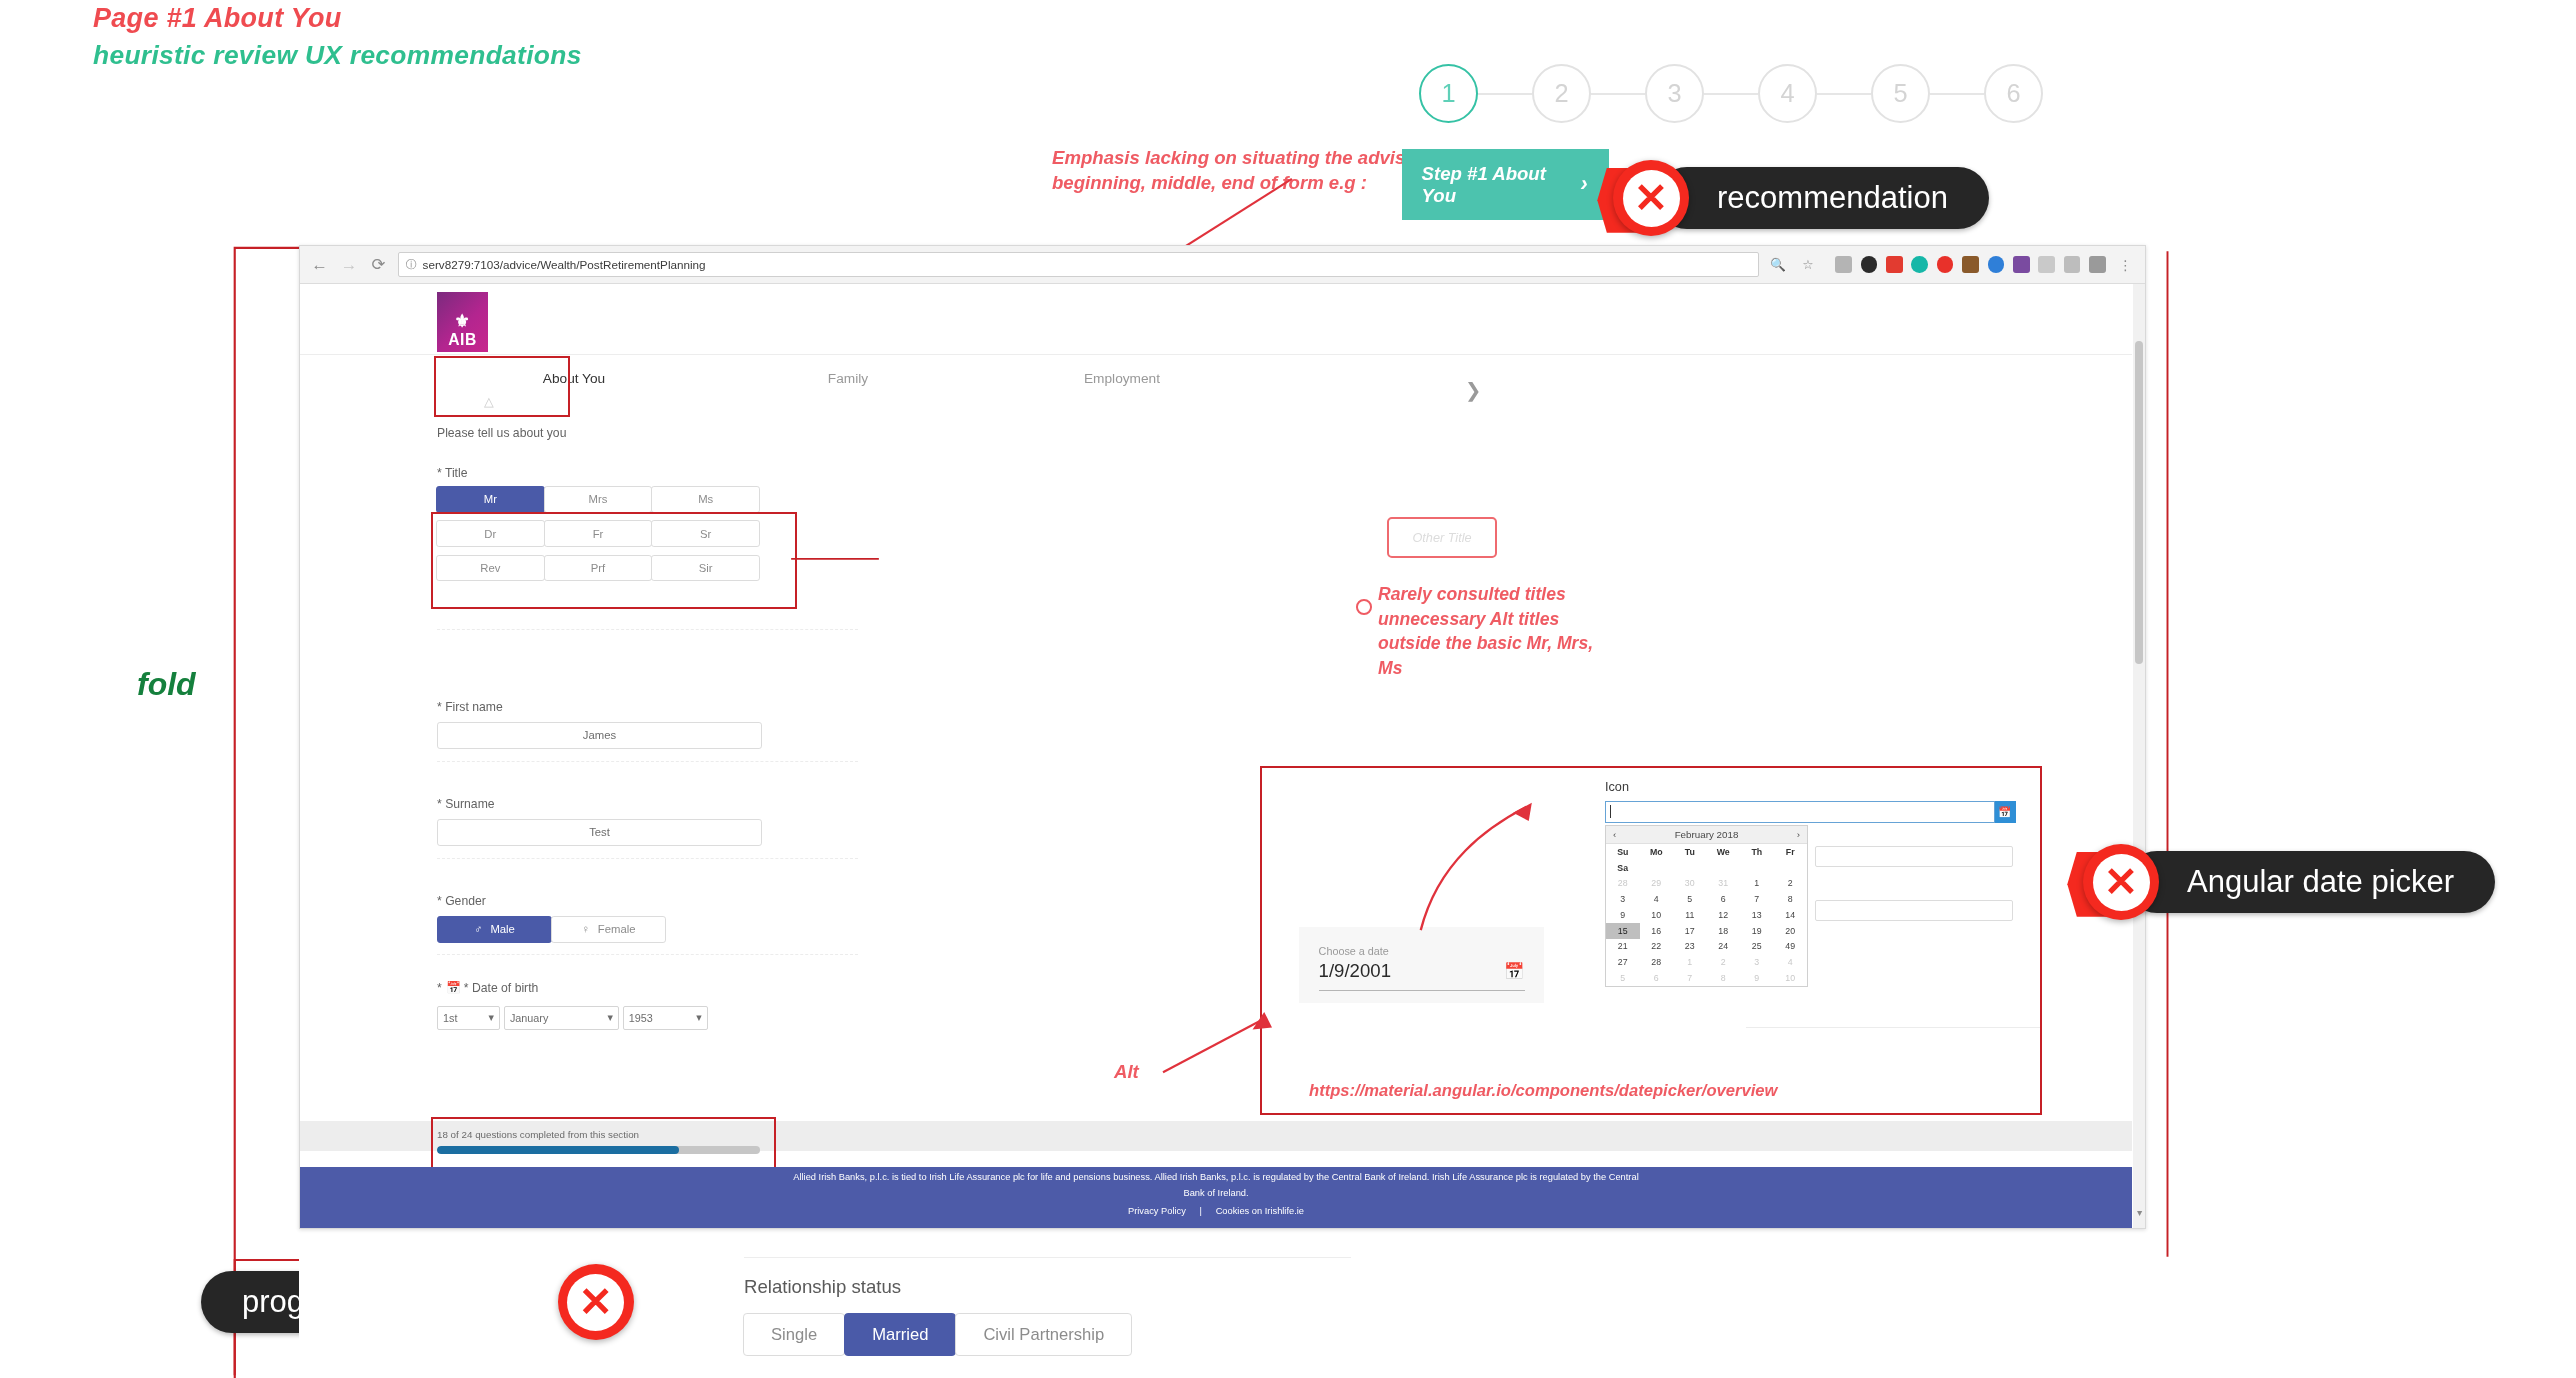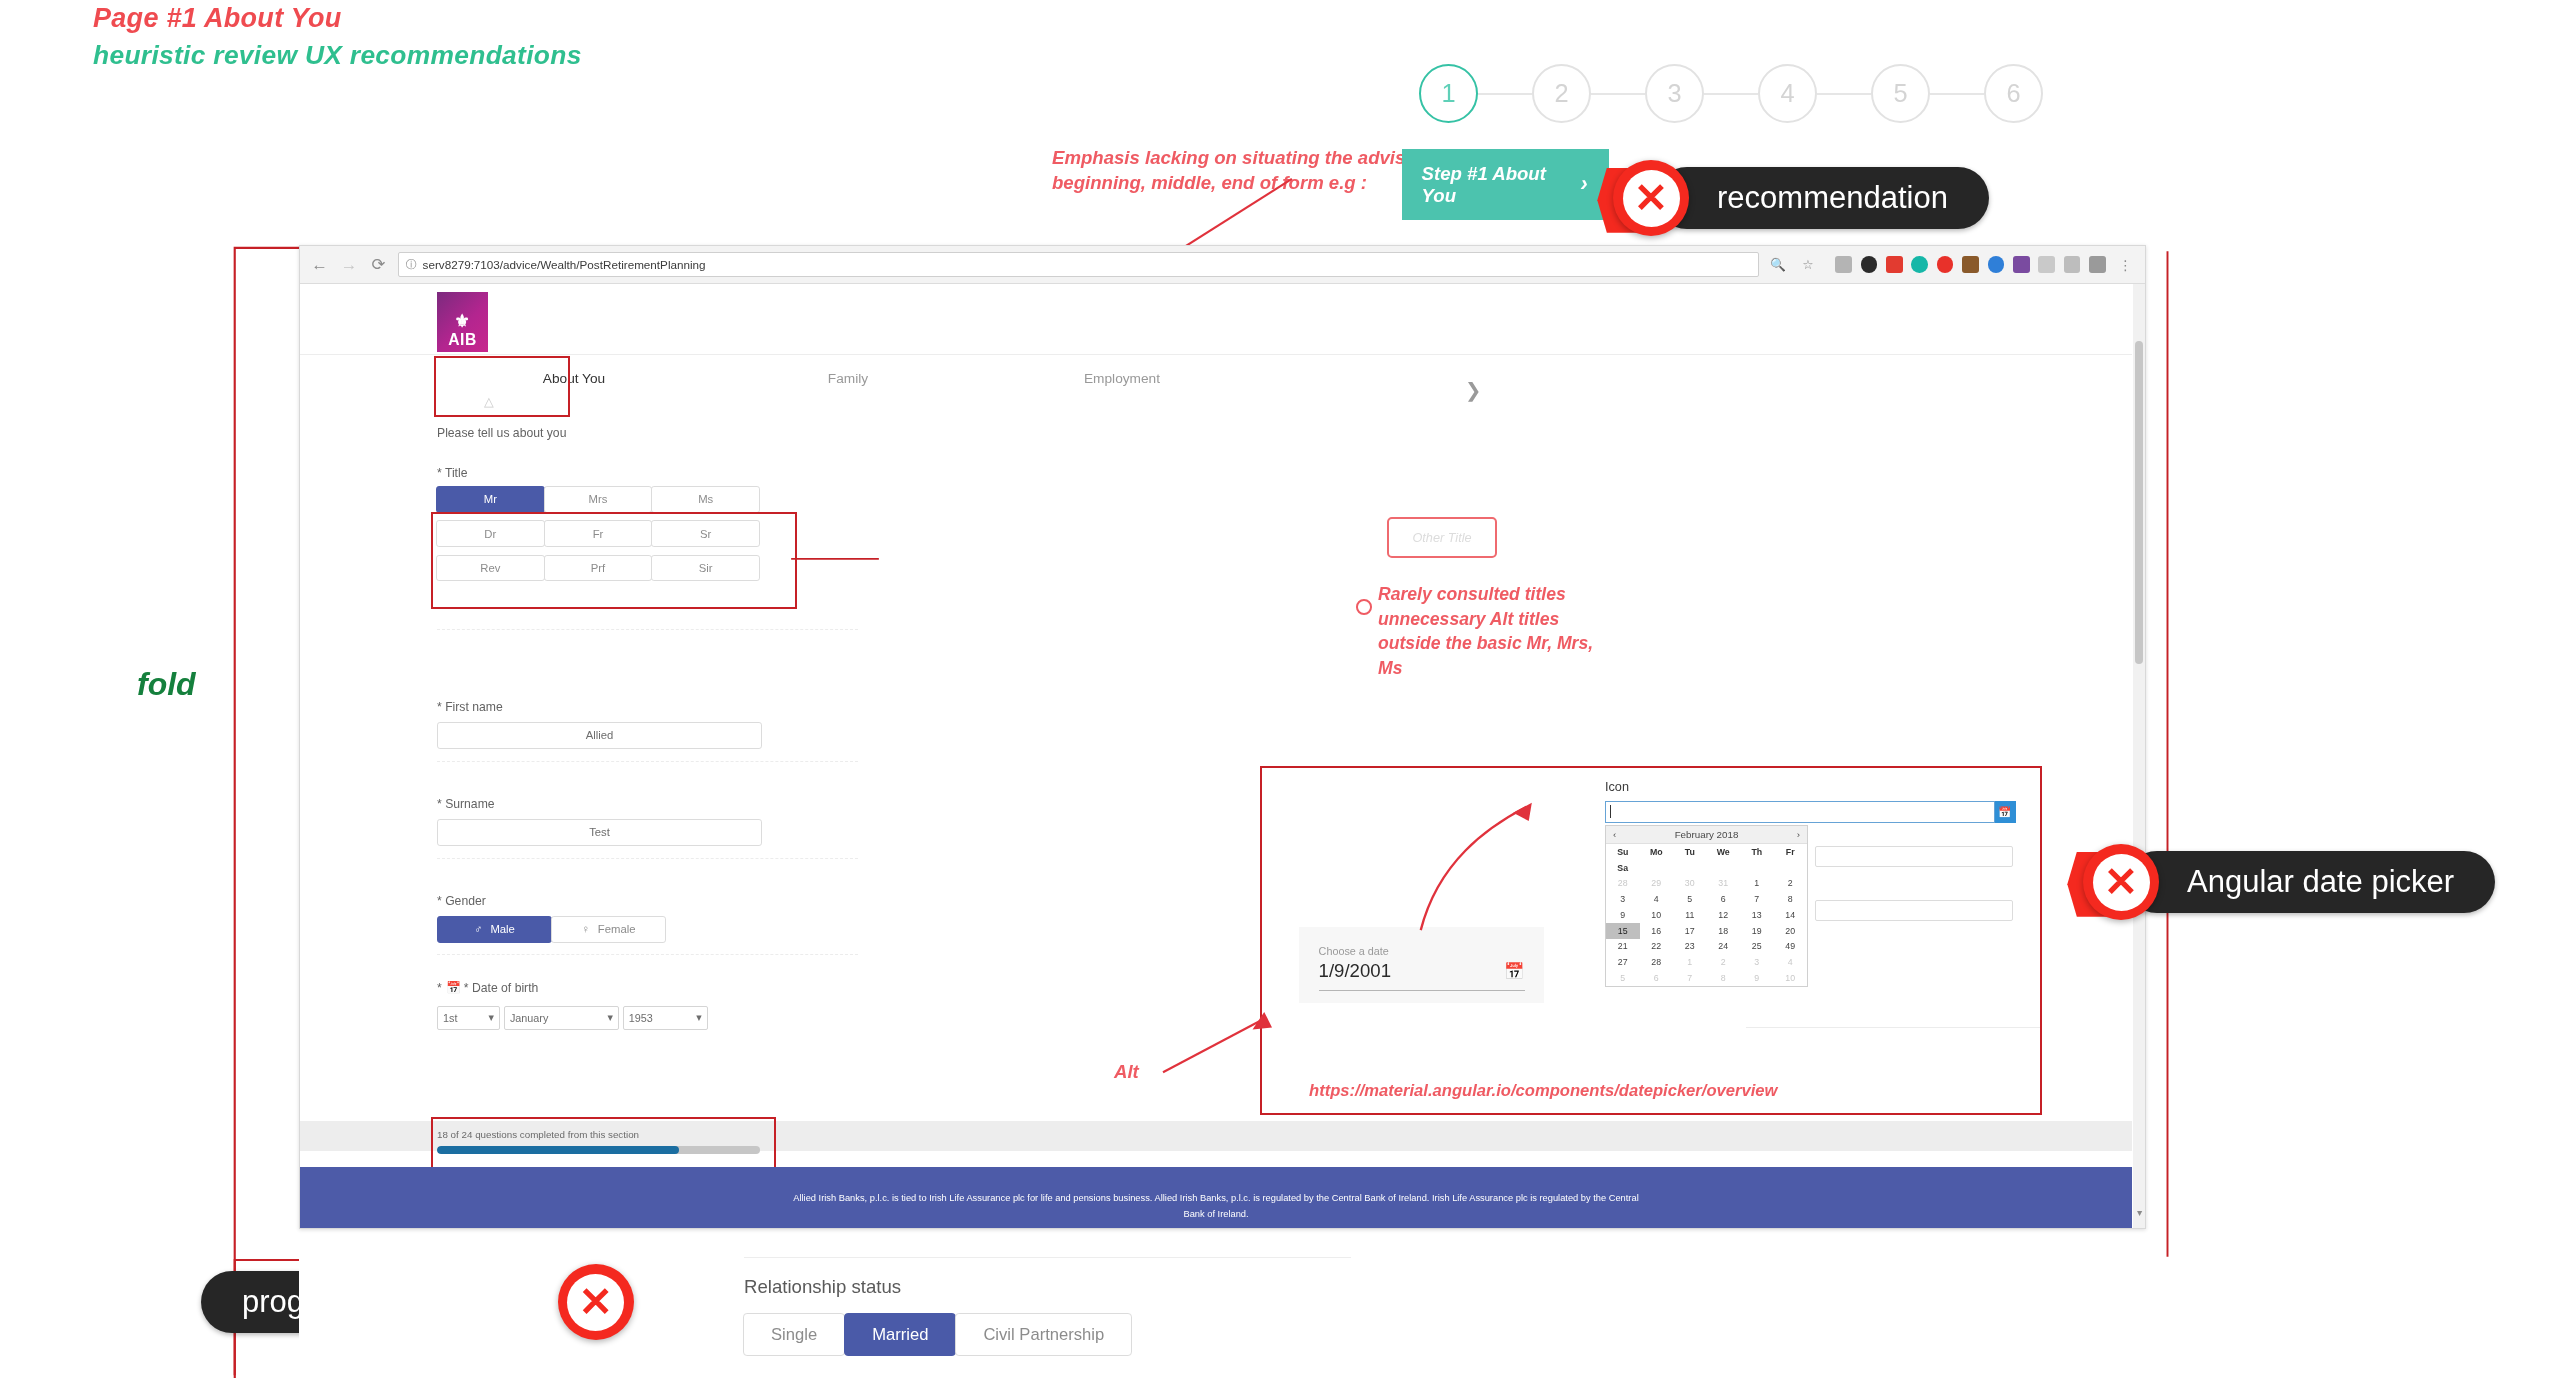--- a/index.html
+++ b/index.html
@@ -221,21 +221,21 @@
         <div class="opt" style="margin-left: -1px;">Sir</div>
       </div>
     <div class="abs redbox" style="left:131px;top:228px;width:362px;height:93px;"></div>
     <svg class="abs" style="left:491px;top:271px;" width="88" height="7.8" viewBox="0 0 90 8">
         <line x1="0" y1="4" x2="90" y2="4" stroke="#c62026" stroke-width="2"></line>
       </svg>
 
     <div class="abs divider" style="left:137px;top:345px;width:421px;"></div>
 
     <div class="abs flabel" style="left:137px;top:416px;">* First name</div>
-    <div class="abs txtin" style="left:137px;top:438px;width:323px;">Allied</div>
+    <div class="abs txtin" style="left:137px;top:438px;width:323px;">James</div>
     <div class="abs divider" style="left:137px;top:477px;width:421px;"></div>
 
     <div class="abs flabel" style="left:137px;top:513px;">* Surname</div>
     <div class="abs txtin" style="left:137px;top:535px;width:323px;">Test</div>
     <div class="abs divider" style="left:137px;top:574px;width:421px;"></div>
 
     <div class="abs flabel" style="left:137px;top:610px;">* Gender</div>
     <div class="abs" style="left:137px;top:632px;display:flex;">
       <div class="opt sel" style="width:113px;gap:7.8px;">
         <span>♂</span>
@@ -269,21 +269,21 @@
     </div>
 
     <div class="abs progwrap" style="left:0;top:837px;width:1832px;height:30px;">
       <div class="progtxt abs" style="left:137px;top:7.8px;">18 of 24 questions completed from this section</div>
       <div class="progbar abs" style="left:137px;top:24.5px;width:323px;">
         <div class="progfill" id="progfill" style="width: 75%;"></div>
       </div>
     </div>
     <div class="abs redbox" style="left:131px;top:833px;width:341px;height:54px;"></div>
 
-    <div class="abs footer" style="left:0;top:883px;width:1832px;height:62px;padding-top:24px;box-sizing:border-box;">
+    <div class="abs footer" style="left:0;top:883px;width:1832px;height:62px;padding-top:3px;box-sizing:border-box;">
       <div style="padding:0 254px;">Allied Irish Banks, p.l.c. is tied to Irish Life Assurance plc for life and pensions business. Allied Irish Banks, p.l.c. is regulated by the Central Bank of Ireland. Irish Life Assurance plc is regulated by the Central</div>
       <div>Bank of Ireland.</div>
       <div style="display:flex;justify-content:center;gap:13.7px;margin-top:2px;">
         <span>Privacy Policy</span>
         <span>|</span>
         <span>Cookies on Irishlife.ie</span>
       </div>
     </div>
 
   </div>

